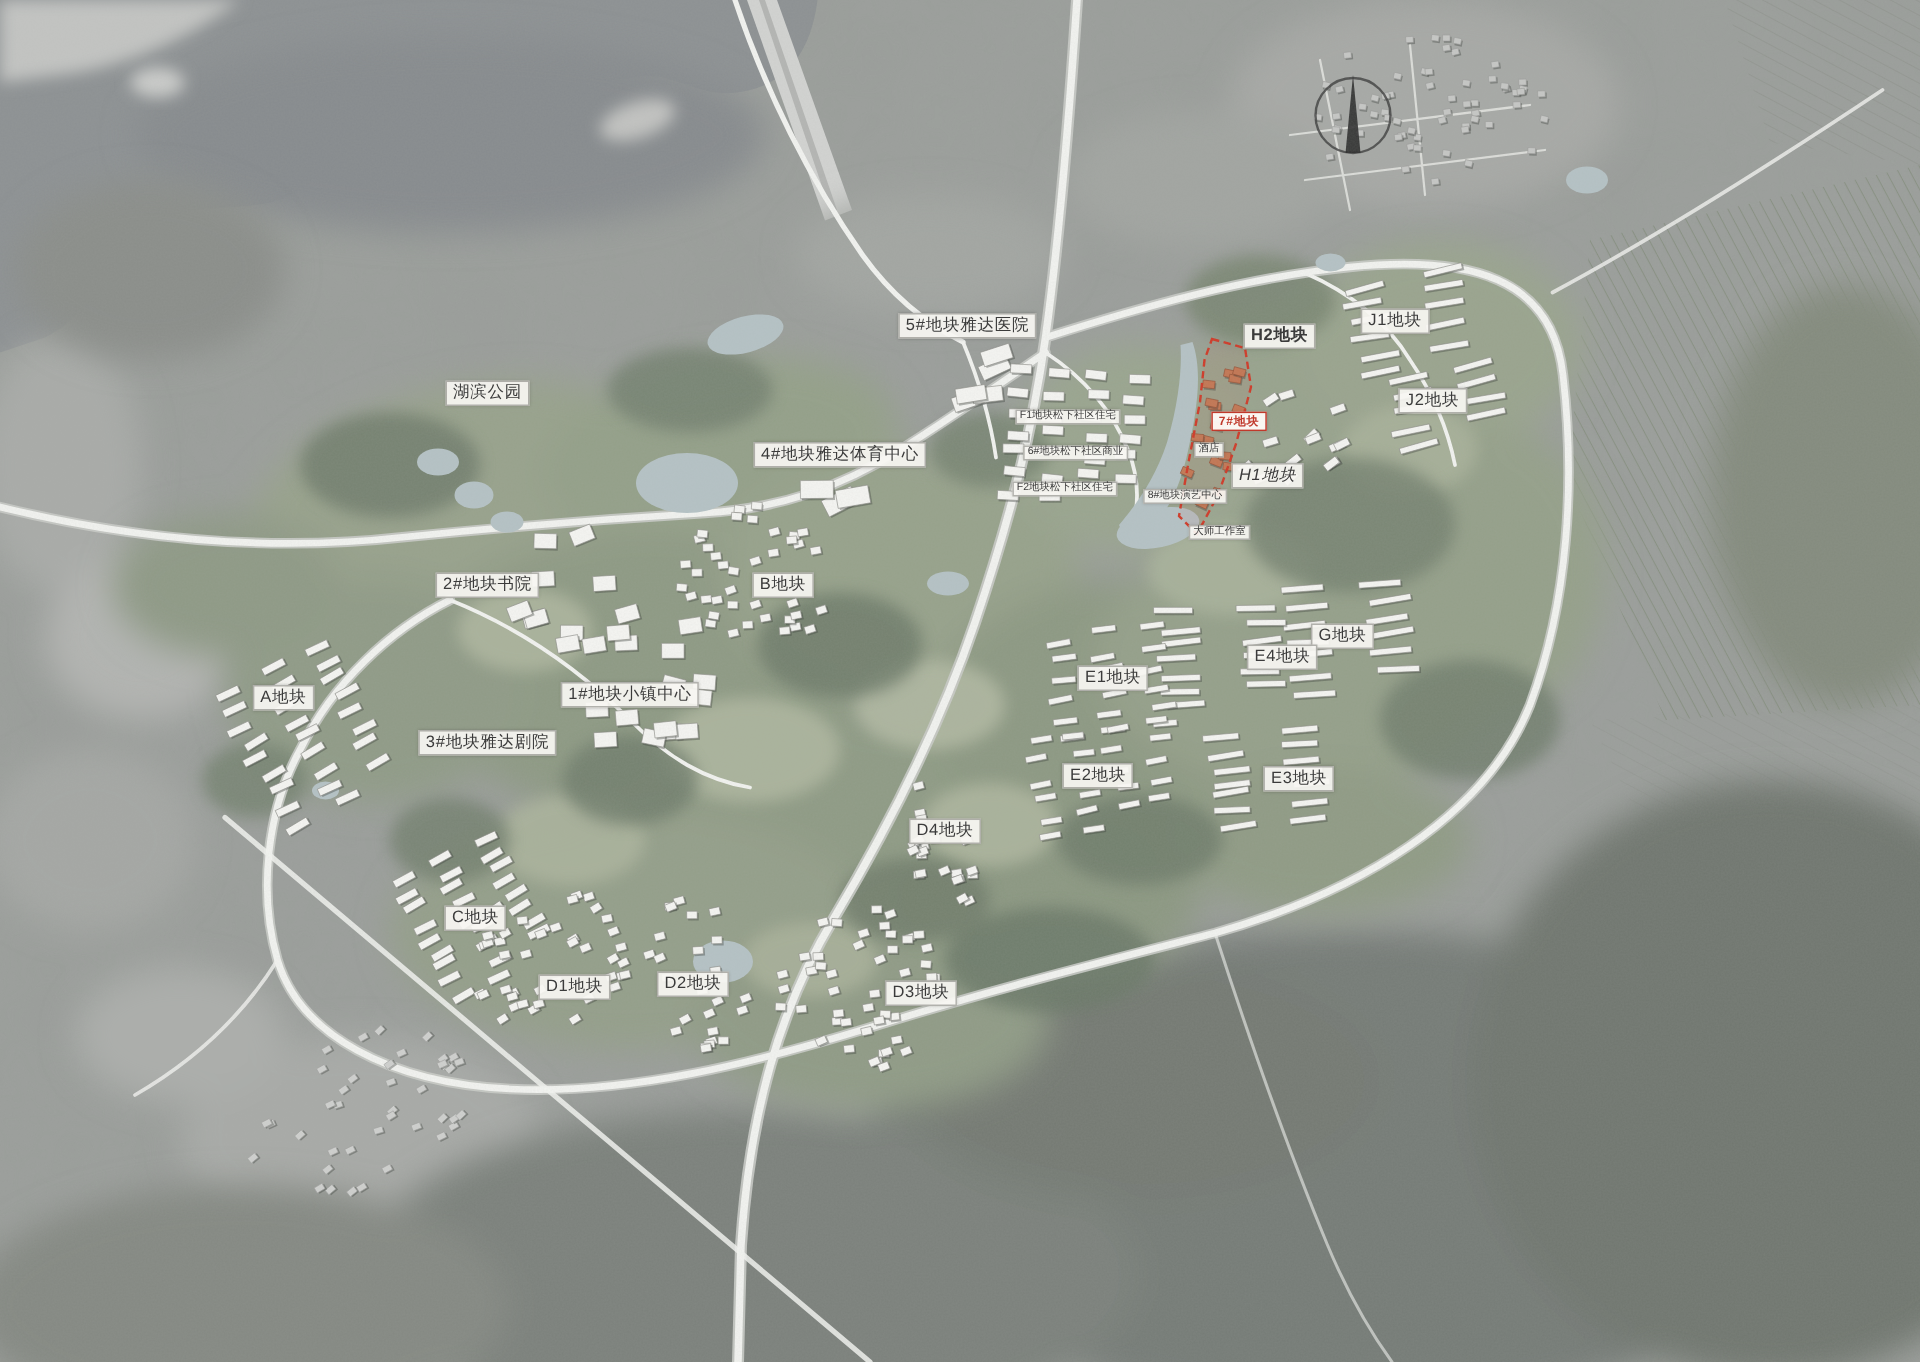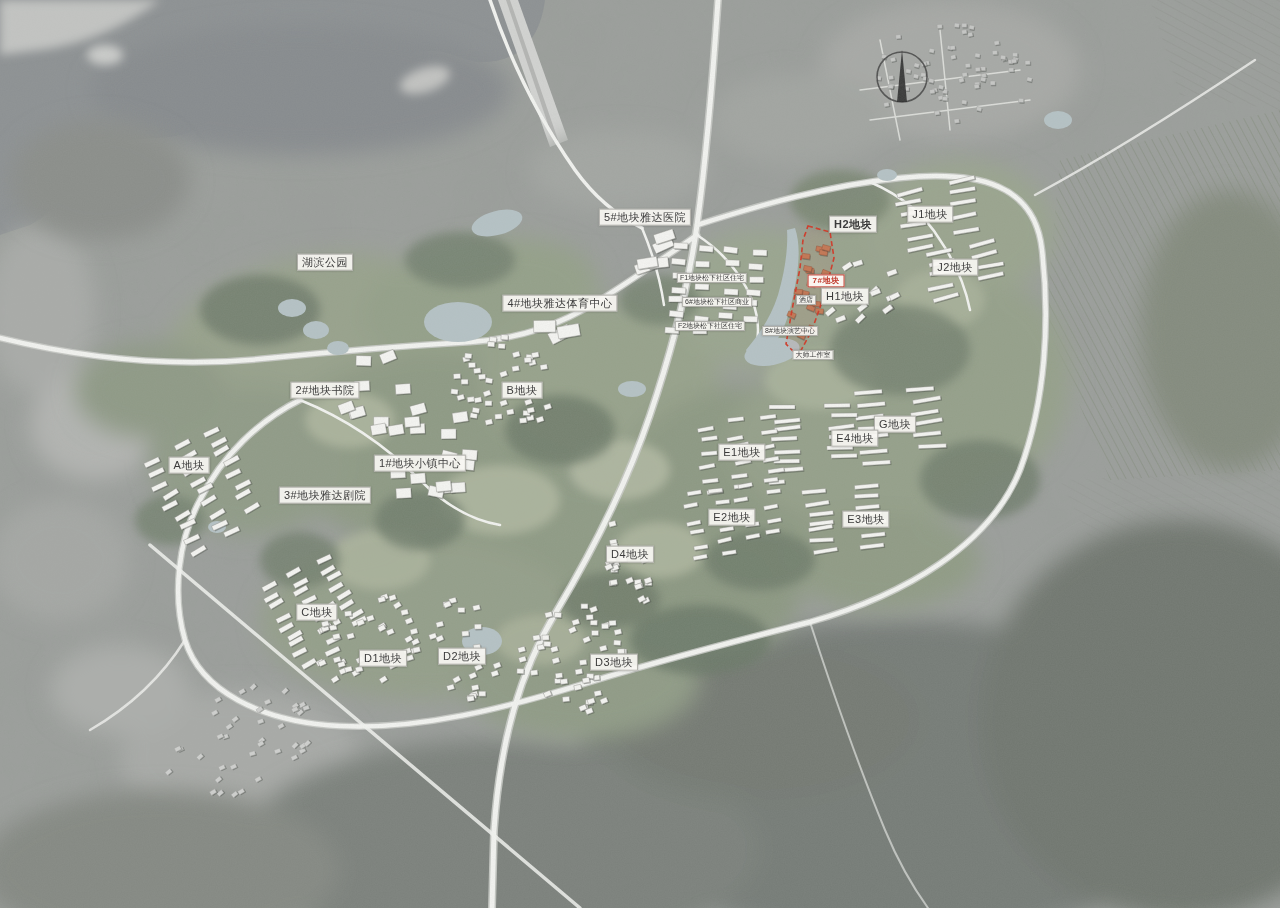--- a/index.html
+++ b/index.html
@@ -1293,21 +1293,21 @@
       <div class="map-label" style="left: 522px; top: 390px;">B地块</div>
       <div class="map-label" style="left: 420px; top: 428px; margin-top: 35px;">1#地块小镇中心</div>
       <div class="map-label" style="left: 189px; top: 465px;">A地块</div>
       <div class="map-label" style="left: 325px; top: 495px;">3#地块雅达剧院</div>
       <div class="map-label small" style="left: 712px; top: 278px;">F1地块松下社区住宅</div>
       <div class="map-label small" style="left: 717px; top: 302px;">6#地块松下社区商业</div>
       <div class="map-label small" style="left: 710px; top: 326px;">F2地块松下社区住宅</div>
       <div class="map-label" style="left: 853px; top: 224px; font-weight: bold;">H2地块</div>
       <div class="map-label highlight" style="left: 826px; top: 281px;">7#地块</div>
       <div class="map-label small" style="left: 806px; top: 300px;">酒店</div>
-      <div class="map-label" style="left: 845px; top: 296px;">H1地块</div>
+      <div class="map-label" style="left: 845px; top: 317px; font-style: italic;">H1地块</div>
       <div class="map-label" style="left: 930px; top: 214px;">J1地块</div>
       <div class="map-label" style="left: 955px; top: 267px;">J2地块</div>
       <div class="map-label" style="left: 895px; top: 424px;">G地块</div>
       <div class="map-label" style="left: 818px; top: 438px; margin-left: 37px;">E4地块</div>
       <div class="map-label" style="left: 742px; top: 452px;">E1地块</div>
       <div class="map-label" style="left: 732px; top: 517px; text-align: right;">E2地块</div>
       <div class="map-label" style="left: 866px; top: 519px;">E3地块</div>
       <div class="map-label" style="left: 630px; top: 554px;">D4地块</div>
       <div class="map-label" style="left: 317px; top: 612px;">C地块</div>
       <div class="map-label" style="left: 383px; top: 658px;">D1地块</div>

